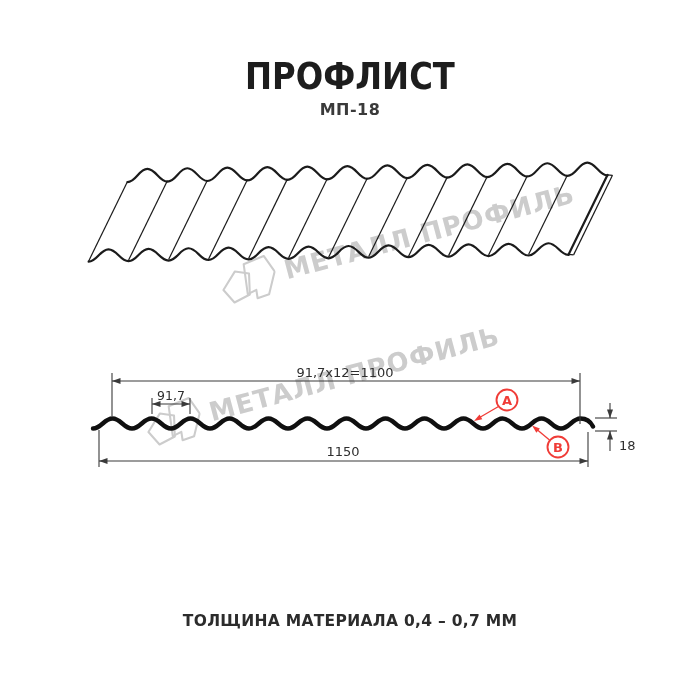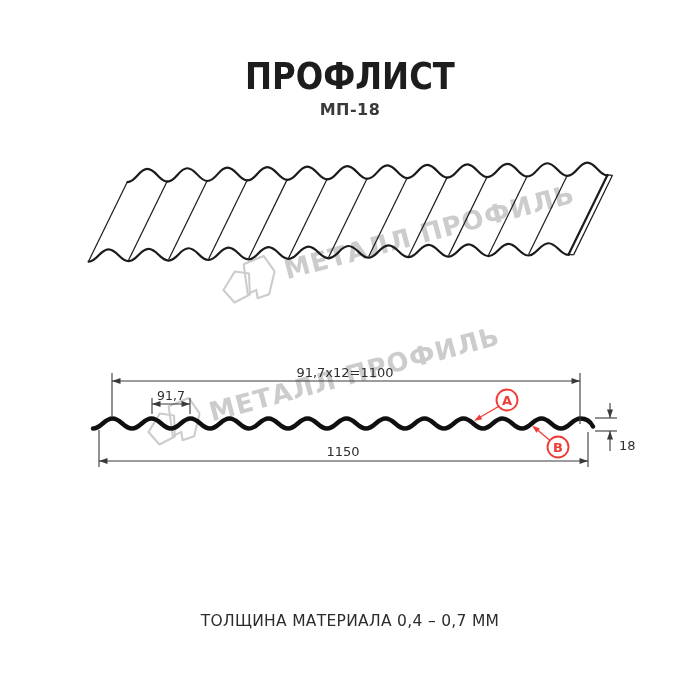--- a/index.html
+++ b/index.html
@@ -2,21 +2,21 @@
 <html style="--accent: #f03c37; --wm: #cccccc;"><head>
 <meta charset="utf-8">
 <style>
   html,body{margin:0;padding:0;background:#ffffff;}
   .page{position:relative;width:700px;height:700px;background:#ffffff;overflow:hidden;
         font-family:"DejaVu Sans","Liberation Sans",sans-serif;}
   .txt-layer{position:absolute;left:0;width:700px;text-align:center;z-index:3;}
   .title{top:54px;font-size:38px;font-weight:800;color:#1d1d1d;letter-spacing:0px;
          transform:scaleX(0.85);transform-origin:50% 50%;}
   .subtitle{top:100px;font-size:16px;font-weight:700;color:#3a3a3a;letter-spacing:0.5px;}
-  .footer{top:612px;font-size:15.5px;font-weight:400;color:#2c2c2c;letter-spacing:0.3px;}
+  .footer{top:612px;font-size:15.5px;font-weight:700;color:#2c2c2c;letter-spacing:0.3px;}
   .watermark{position:absolute;display:flex;align-items:center;gap:9px;z-index:1;
              transform:rotate(-15deg);transform-origin:0 50%;color:var(--wm,#cccccc);}
   .wm1{left:220px;top:264px;}
   .wm2{left:145px;top:406px;}
   .wm-text{font-size:26px;font-weight:700;letter-spacing:1px;white-space:nowrap;}
   .wm-logo{display:block;}
   .wm-logo polygon{fill:none;stroke:var(--wm,#cccccc);stroke-width:2.2;stroke-linejoin:round;}
   .drawing{position:absolute;left:0;top:0;z-index:2;}
   .edge{fill:none;stroke:#1b1b1b;stroke-width:2.2;stroke-linecap:round;}
   .thin{fill:none;stroke:#1b1b1b;stroke-width:1.2;}

